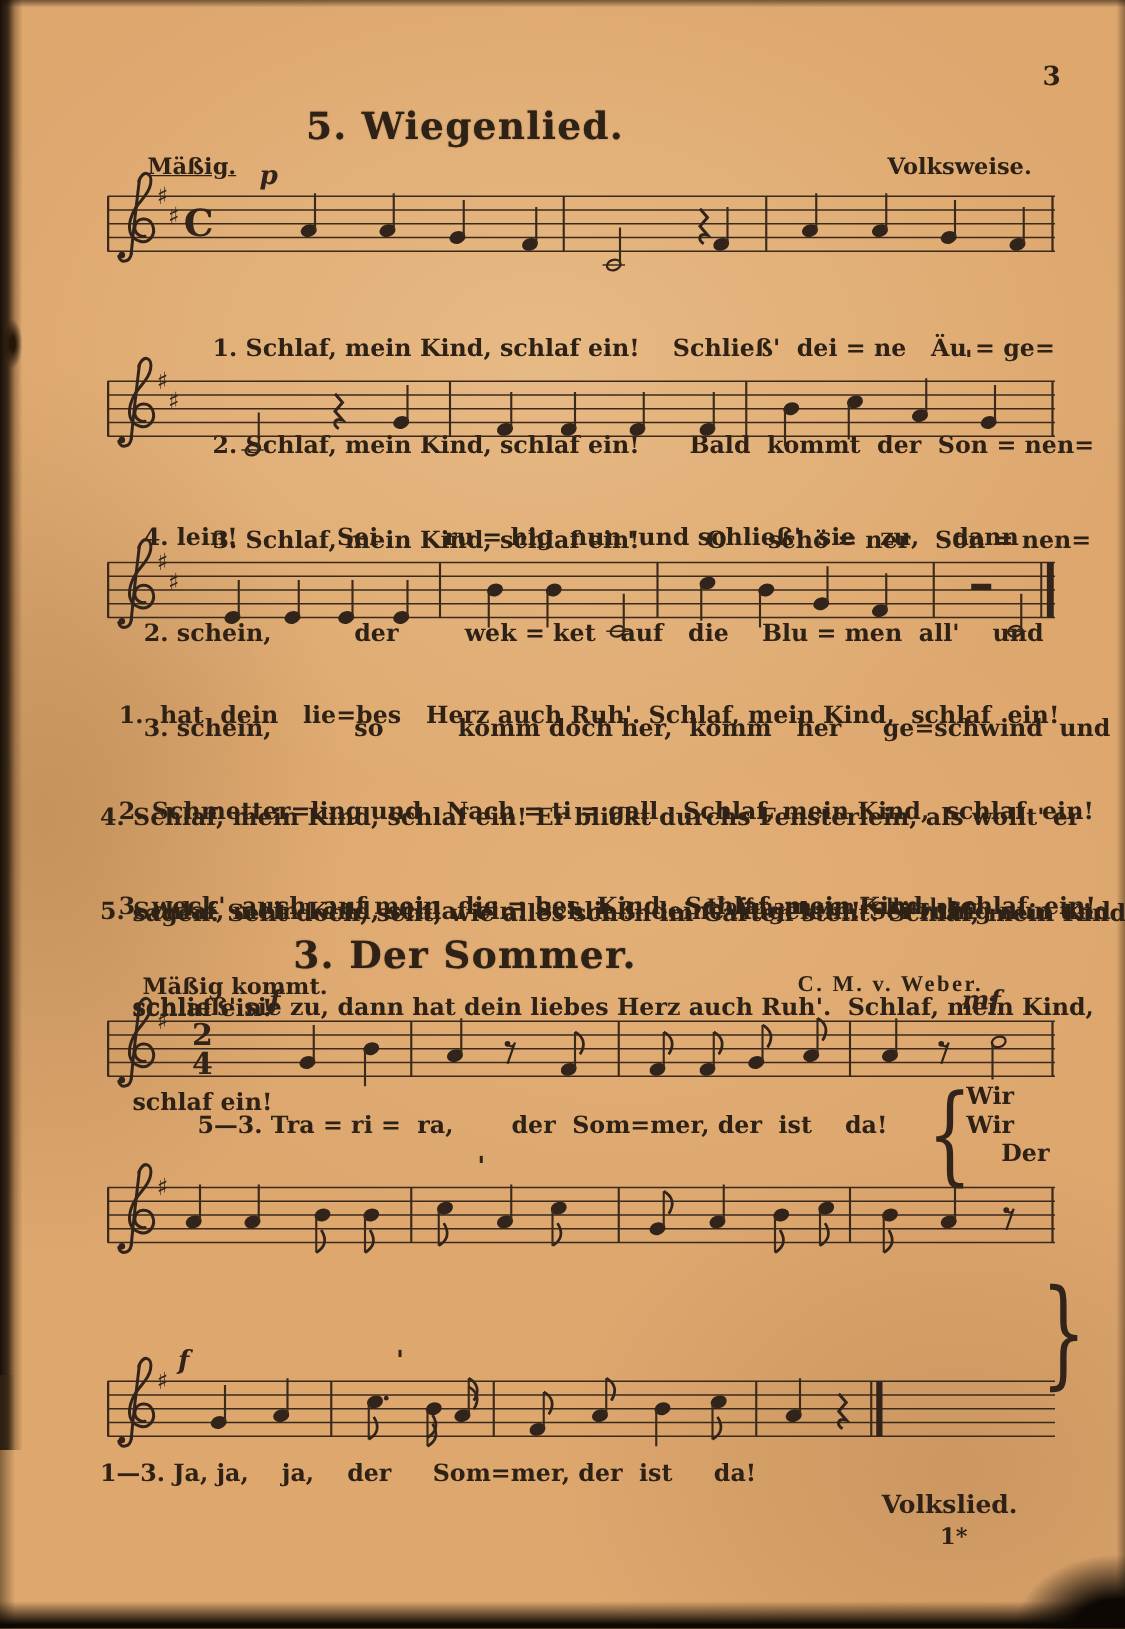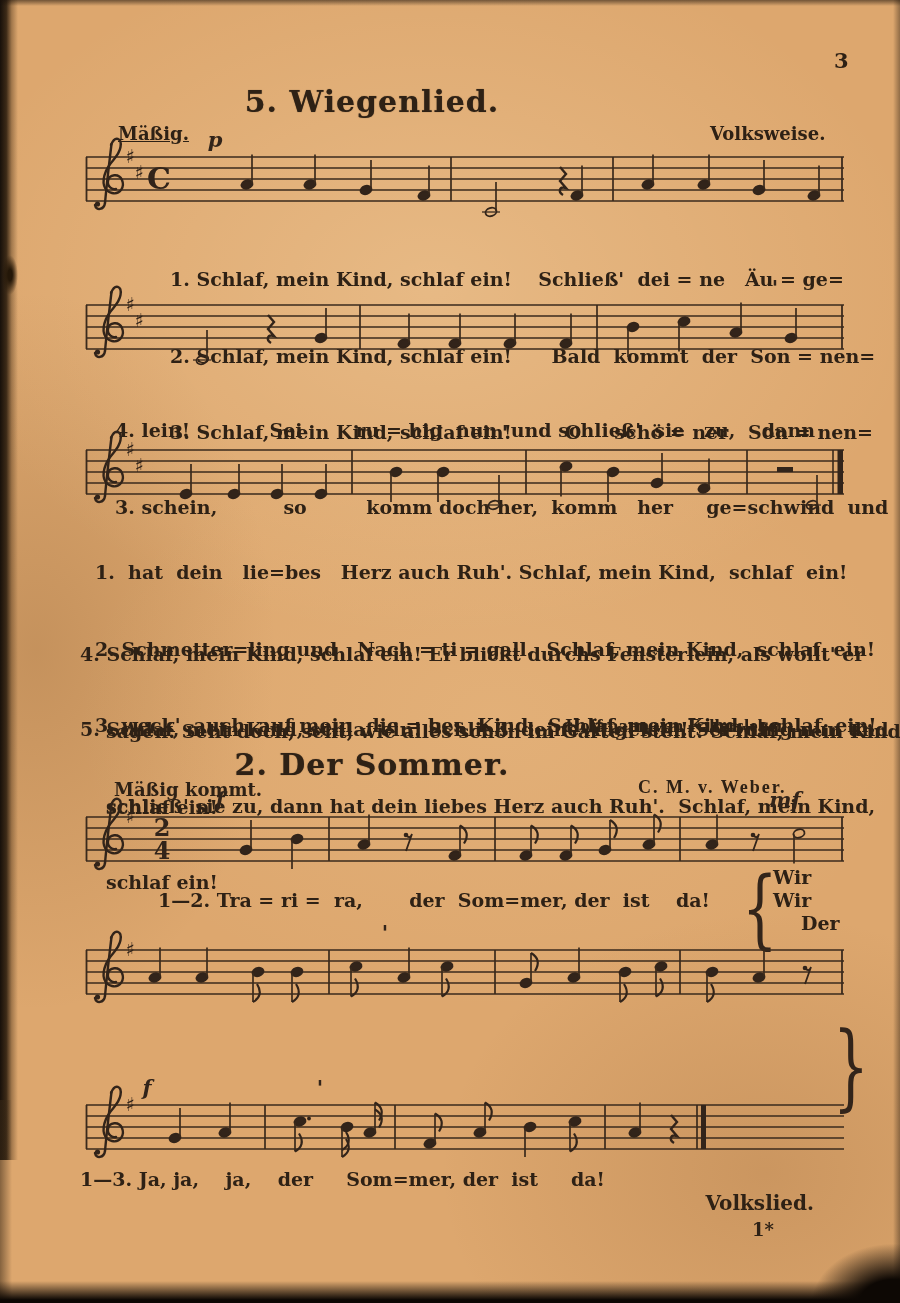--- a/index.html
+++ b/index.html
@@ -166,20 +166,21 @@
         <ellipse cx="599" cy="44.5" rx="5.6" ry="4.1" transform="rotate(-18 599 44.5)" fill="#32241a" stroke="#32241a" stroke-width="1.8"></ellipse>
         <line x1="594" y1="45.5" x2="594" y2="74.5" stroke="#3a2a1c" stroke-width="1.7"></line>
         <ellipse cx="651" cy="55.5" rx="5.6" ry="4.1" transform="rotate(-18 651 55.5)" fill="#32241a" stroke="#32241a" stroke-width="1.8"></ellipse>
         <line x1="656" y1="54.5" x2="656" y2="25.5" stroke="#3a2a1c" stroke-width="1.7"></line>
         <ellipse cx="706" cy="61" rx="5.6" ry="4.1" transform="rotate(-18 706 61)" fill="#32241a" stroke="#32241a" stroke-width="1.8"></ellipse>
         <line x1="711" y1="60" x2="711" y2="31" stroke="#3a2a1c" stroke-width="1.7"></line>
       </svg></div>
 
   <div class="t lyr" id="block2">
     <div>4. lein!            Sei        ru = hig  nun  und schließ'  sie   zu,    dann</div>
+    <div>2. schein,          der        wek = ket   auf   die    Blu = men  all'    und</div>
     <div>3. schein,          so         komm doch her,  komm   her     ge=schwind  und</div>
   </div>
 
   <div class="staff" style="top:422px" id="staff3"><svg viewBox="0 0 760 100" width="760" height="100">
         <line x1="1" y1="28" x2="759" y2="28" stroke="#3a2a1c" stroke-width="1.3"></line>
         <line x1="1" y1="39" x2="759" y2="39" stroke="#3a2a1c" stroke-width="1.3"></line>
         <line x1="1" y1="50" x2="759" y2="50" stroke="#3a2a1c" stroke-width="1.3"></line>
         <line x1="1" y1="61" x2="759" y2="61" stroke="#3a2a1c" stroke-width="1.3"></line>
         <line x1="1" y1="72" x2="759" y2="72" stroke="#3a2a1c" stroke-width="1.3"></line>
         <line x1="1.5" y1="28" x2="1.5" y2="72" stroke="#3a2a1c" stroke-width="1.8"></line>
@@ -237,21 +238,21 @@
     <div class="cont">sagen: Seht doch, seht, wie alles schön im Garten steht! Schlaf, mein Kind,</div>
     <div class="cont">schlaf ein!</div>
   </div>
   <div class="t lyr" id="verse5">
     <div>5. Schlaf, mein Kind, schlaf ein! Schließ' deine Äugelein! Sei ruhig nun und</div>
     <div class="cont">schließ' sie zu, dann hat dein liebes Herz auch Ruh'.  Schlaf, mein Kind,</div>
     <div class="cont">schlaf ein!</div>
   </div>
   <div class="t" id="attrib1">Hoffmann von Fallersleben,</div>
 
-  <div class="t title" id="title2">2. Der Sommer.</div>
+  <div class="t title" id="title2">3. Der Sommer.</div>
   <div class="t small" id="tempo2">Mäßig kommt.</div>
   <div class="t small" id="composer1">C. M. v. Weber.</div>
 
   <div class="staff" style="top:789px" id="staff4"><svg viewBox="0 0 760 100" width="760" height="100">
         <line x1="1" y1="28" x2="759" y2="28" stroke="#3a2a1c" stroke-width="1.3"></line>
         <line x1="1" y1="39" x2="759" y2="39" stroke="#3a2a1c" stroke-width="1.3"></line>
         <line x1="1" y1="50" x2="759" y2="50" stroke="#3a2a1c" stroke-width="1.3"></line>
         <line x1="1" y1="61" x2="759" y2="61" stroke="#3a2a1c" stroke-width="1.3"></line>
         <line x1="1" y1="72" x2="759" y2="72" stroke="#3a2a1c" stroke-width="1.3"></line>
         <line x1="1.5" y1="28" x2="1.5" y2="72" stroke="#3a2a1c" stroke-width="1.8"></line>
@@ -294,21 +295,21 @@
         <line x1="569" y1="54.5" x2="569" y2="25.5" stroke="#3a2a1c" stroke-width="1.7"></line>
         <path d="M569,25.5 c7,4 9,10 4,18" fill="none" stroke="#32241a" stroke-width="2.2"></path>
         <ellipse cx="627" cy="55.5" rx="5.6" ry="4.1" transform="rotate(-18 627 55.5)" fill="#32241a" stroke="#32241a" stroke-width="1.8"></ellipse>
         <line x1="632" y1="54.5" x2="632" y2="25.5" stroke="#3a2a1c" stroke-width="1.7"></line>
         <circle cx="668" cy="46" r="2.3" fill="#32241a"></circle>
         <path d="M669,47 C671,49 673,48 674,45 L668,62" fill="none" stroke="#32241a" stroke-width="1.8"></path>
         <ellipse cx="714" cy="44.5" rx="5.6" ry="4.1" transform="rotate(-18 714 44.5)" fill="none" stroke="#32241a" stroke-width="1.8"></ellipse>
         <line x1="709" y1="45.5" x2="709" y2="74.5" stroke="#3a2a1c" stroke-width="1.7"></line>
       </svg></div>
 
-  <div class="t lyr" id="line1">1—2. Tra = ri =  ra,       der  Som=mer, der  ist    da!</div>
+  <div class="t lyr" id="line1">5—3. Tra = ri =  ra,       der  Som=mer, der  ist    da!</div>
   <div class="t brace" id="brace1">{</div>
   <div class="t" id="bw0">Wir</div>
   <div class="t" id="bw1">Wir</div>
   <div class="t" id="bw2">Der</div>
 
   <div class="staff" style="top:922px" id="staff5"><svg viewBox="0 0 760 100" width="760" height="100">
         <line x1="1" y1="28" x2="759" y2="28" stroke="#3a2a1c" stroke-width="1.3"></line>
         <line x1="1" y1="39" x2="759" y2="39" stroke="#3a2a1c" stroke-width="1.3"></line>
         <line x1="1" y1="50" x2="759" y2="50" stroke="#3a2a1c" stroke-width="1.3"></line>
         <line x1="1" y1="61" x2="759" y2="61" stroke="#3a2a1c" stroke-width="1.3"></line>

